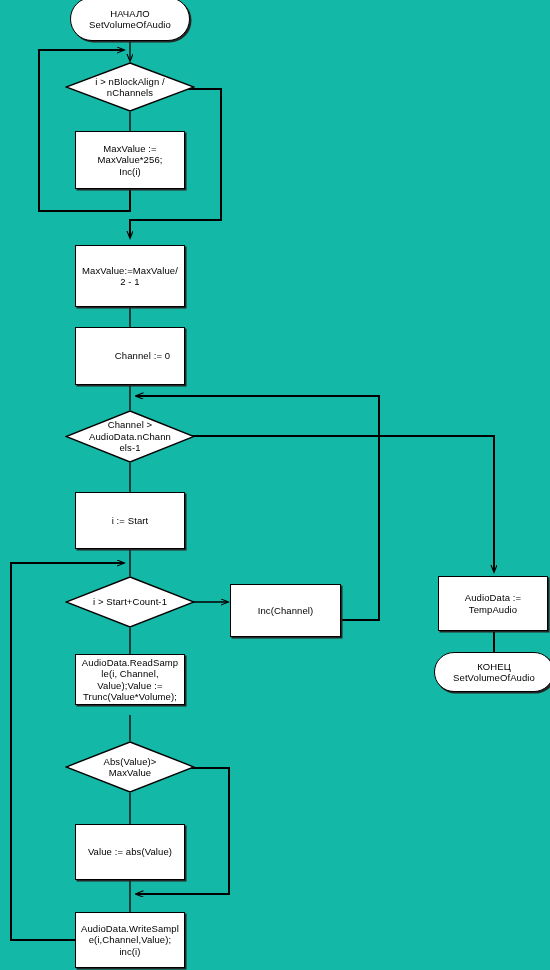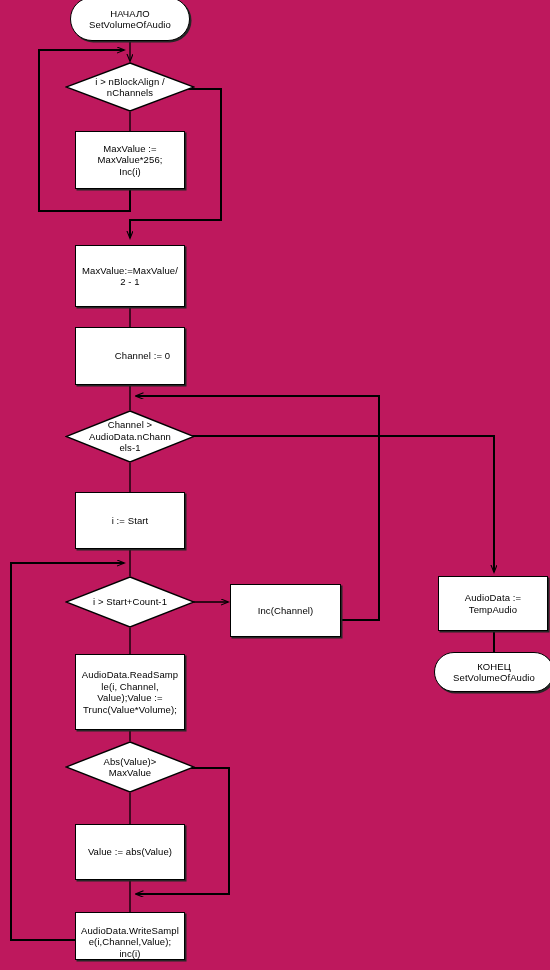--- a/index.html
+++ b/index.html
@@ -7,21 +7,21 @@
     padding: 0;
     background: #808080;
   }
   body {
     font-family: "Liberation Sans", sans-serif;
   }
   #flowchart-canvas {
     position: relative;
     width: 550px;
     height: 970px;
-    background: #be185d;
+    background: #14b8a6;
     overflow: hidden;
   }
   #edge-layer {
     position: absolute;
     left: 0;
     top: 0;
     width: 550px;
     height: 970px;
     pointer-events: none;
   }
@@ -176,38 +176,38 @@
   <div class="node proc" style="left:438px; top:576px; width:110px; height:55px;">
     <span class="txt">AudioData :=
 TempAudio</span>
   </div>
 
   <div class="node terminator" style="left:434px; top:652px; width:120px; height:40px;">
     <span class="txt">КОНЕЦ
 SetVolumeOfAudio</span>
   </div>
 
-  <div class="node proc" style="left:75px; top:654px; width:110px; height:76px;">
+  <div class="node proc" style="left:75px; top:654px; width:110px; height:51px;">
     <span class="txt">AudioData.ReadSamp
 le(i, Channel,
 Value);Value :=
 Trunc(Value*Volume);</span>
   </div>
 
   <div class="node decision" style="left:65px; top:741px; width:130px; height:52px;align-items:center;">
     <svg class="dia" viewBox="0 0 130 52" preserveAspectRatio="none">
       <polygon points="65,1 129,26 65,51 1,26" fill="#ffffff" stroke="#000000" stroke-width="1.4"></polygon>
     </svg>
     <span class="txt">Abs(Value)&gt;
 MaxValue</span>
   </div>
 
   <div class="node proc" style="left:75px; top:824px; width:110px; height:56px;">
     <span class="txt">Value := abs(Value)</span>
   </div>
 
-  <div class="node proc" style="left:75px; top:912px; width:110px; height:48px;align-items:flex-end;">
+  <div class="node proc" style="left:75px; top:912px; width:110px; height:56px;">
     <span class="txt">AudioData.WriteSampl
 e(i,Channel,Value);
 inc(i)</span>
   </div>
 
 </div>
 
 </body></html>

